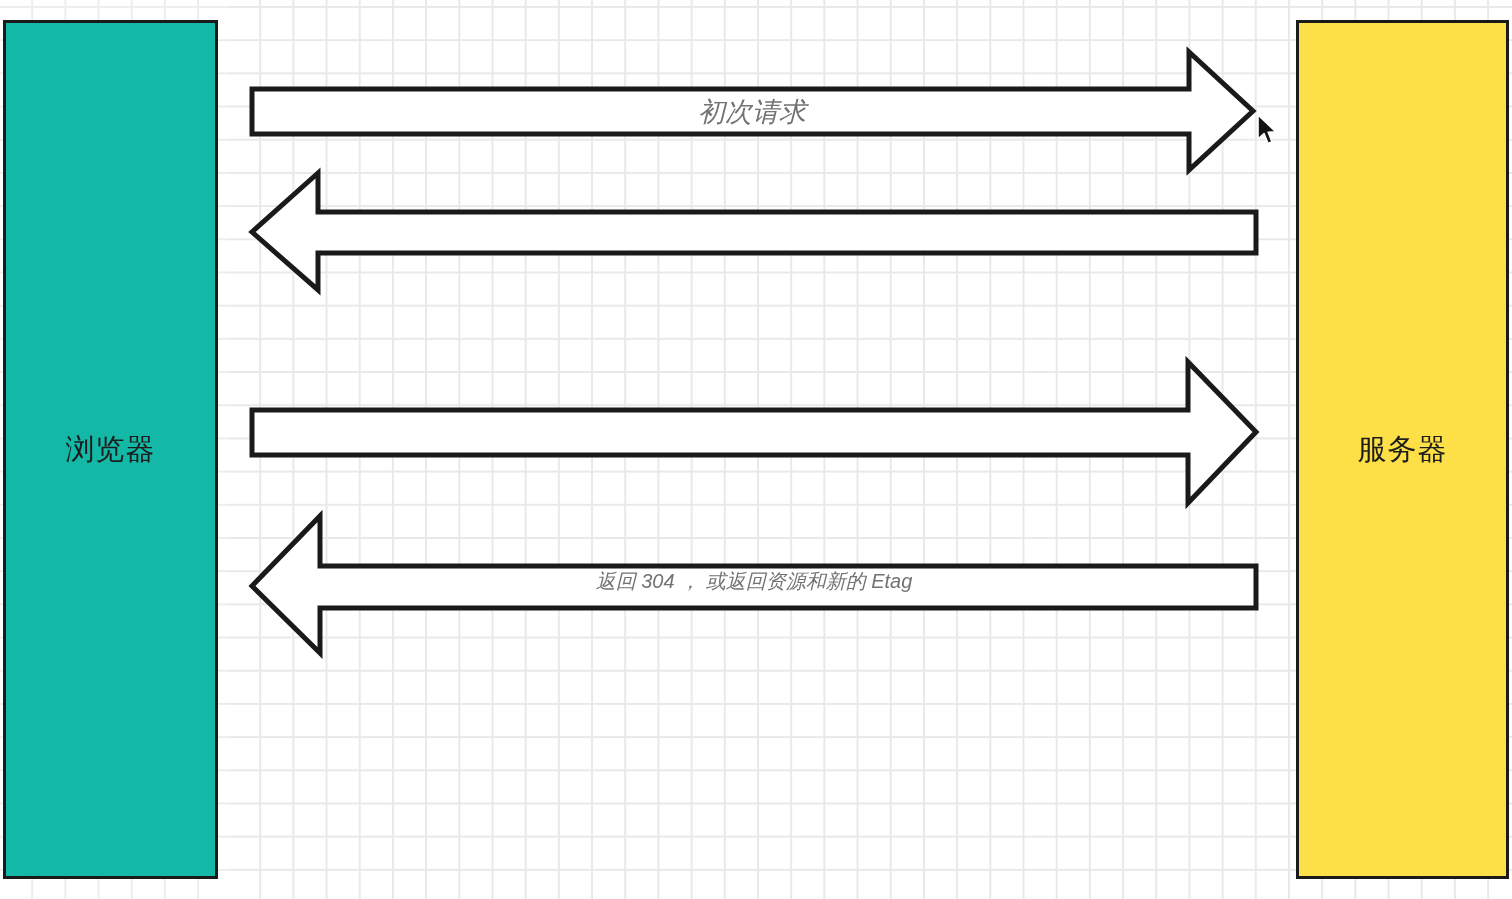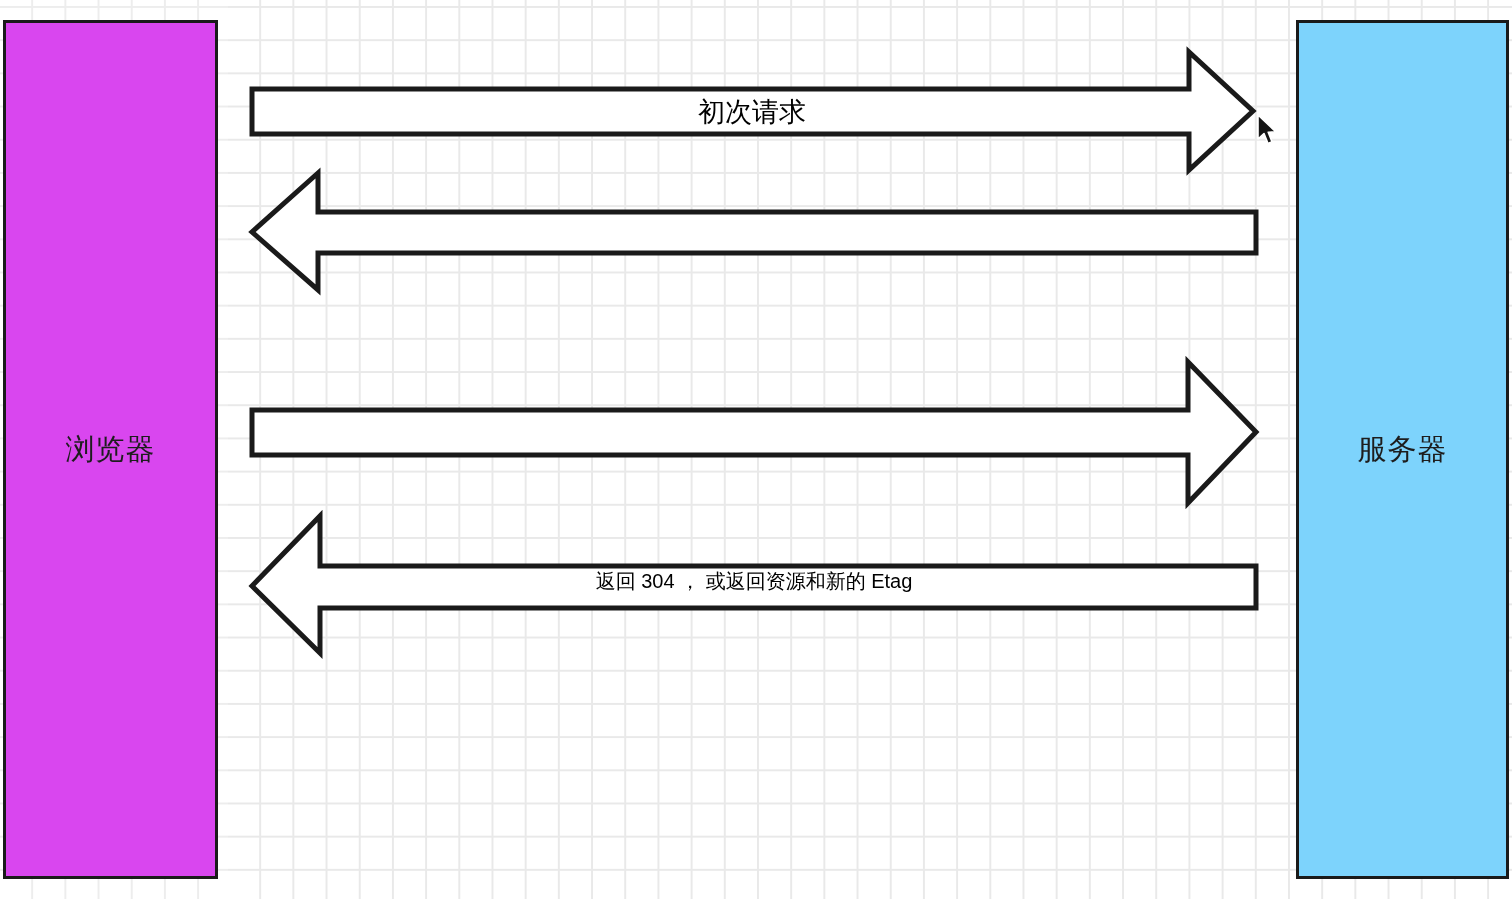--- a/index.html
+++ b/index.html
@@ -89,24 +89,25 @@
     fill: #ffffff;
     stroke: #1a1a1a;
     stroke-width: 5;
     stroke-linejoin: miter;
   }
 
   
   .arrow-label {
     position: absolute;
     text-align: center;
-    color: #000000;
+    color: #737373;
     line-height: 1;
     white-space: nowrap;
     user-select: none;
+    font-style: italic;
   }
   #label-1 { left: 252px; top: 99px;  width: 1000px; font-size: 27px; }
   #label-2 { left: 252px; top: 217px; width: 1004px; font-size: 27px; }
   #label-3 { left: 252px; top: 419px; width: 934px;  font-size: 28px; }
   #label-4 { left: 252px; top: 571px; width: 1004px; font-size: 20px; }
 
   
   #mouse-cursor {
     position: absolute;
     left: 1257px;
@@ -116,25 +117,25 @@
   }
 </style>
 </head>
 <body>
 
 <div id="canvas">
 
   <div class="grid-left"></div>
   <div class="grid-bg"></div>
 
-  <div class="endpoint-box" id="browser-box" style="background:#d946ef;align-items:center;">
+  <div class="endpoint-box" id="browser-box" style="background:#14b8a6;align-items:center;">
     <span class="endpoint-label">浏览器</span>
   </div>
 
-  <div class="endpoint-box" id="server-box" style="background:#7dd3fc;text-align:center;">
+  <div class="endpoint-box" id="server-box" style="background:#fde047;text-align:center;">
     <span class="endpoint-label">服务器</span>
 
   </div>
 
   <svg class="arrow-layer" viewBox="0 0 1512 899" xmlns="http://www.w3.org/2000/svg">
 
     <polygon class="arrow-shape" points="252,89 1189,89 1189,52 1253,111 1189,170 1189,134 252,134"></polygon>
 
     <polygon class="arrow-shape" points="1256,212 318,212 318,173 252,232 318,290 318,253 1256,253"></polygon>
 

